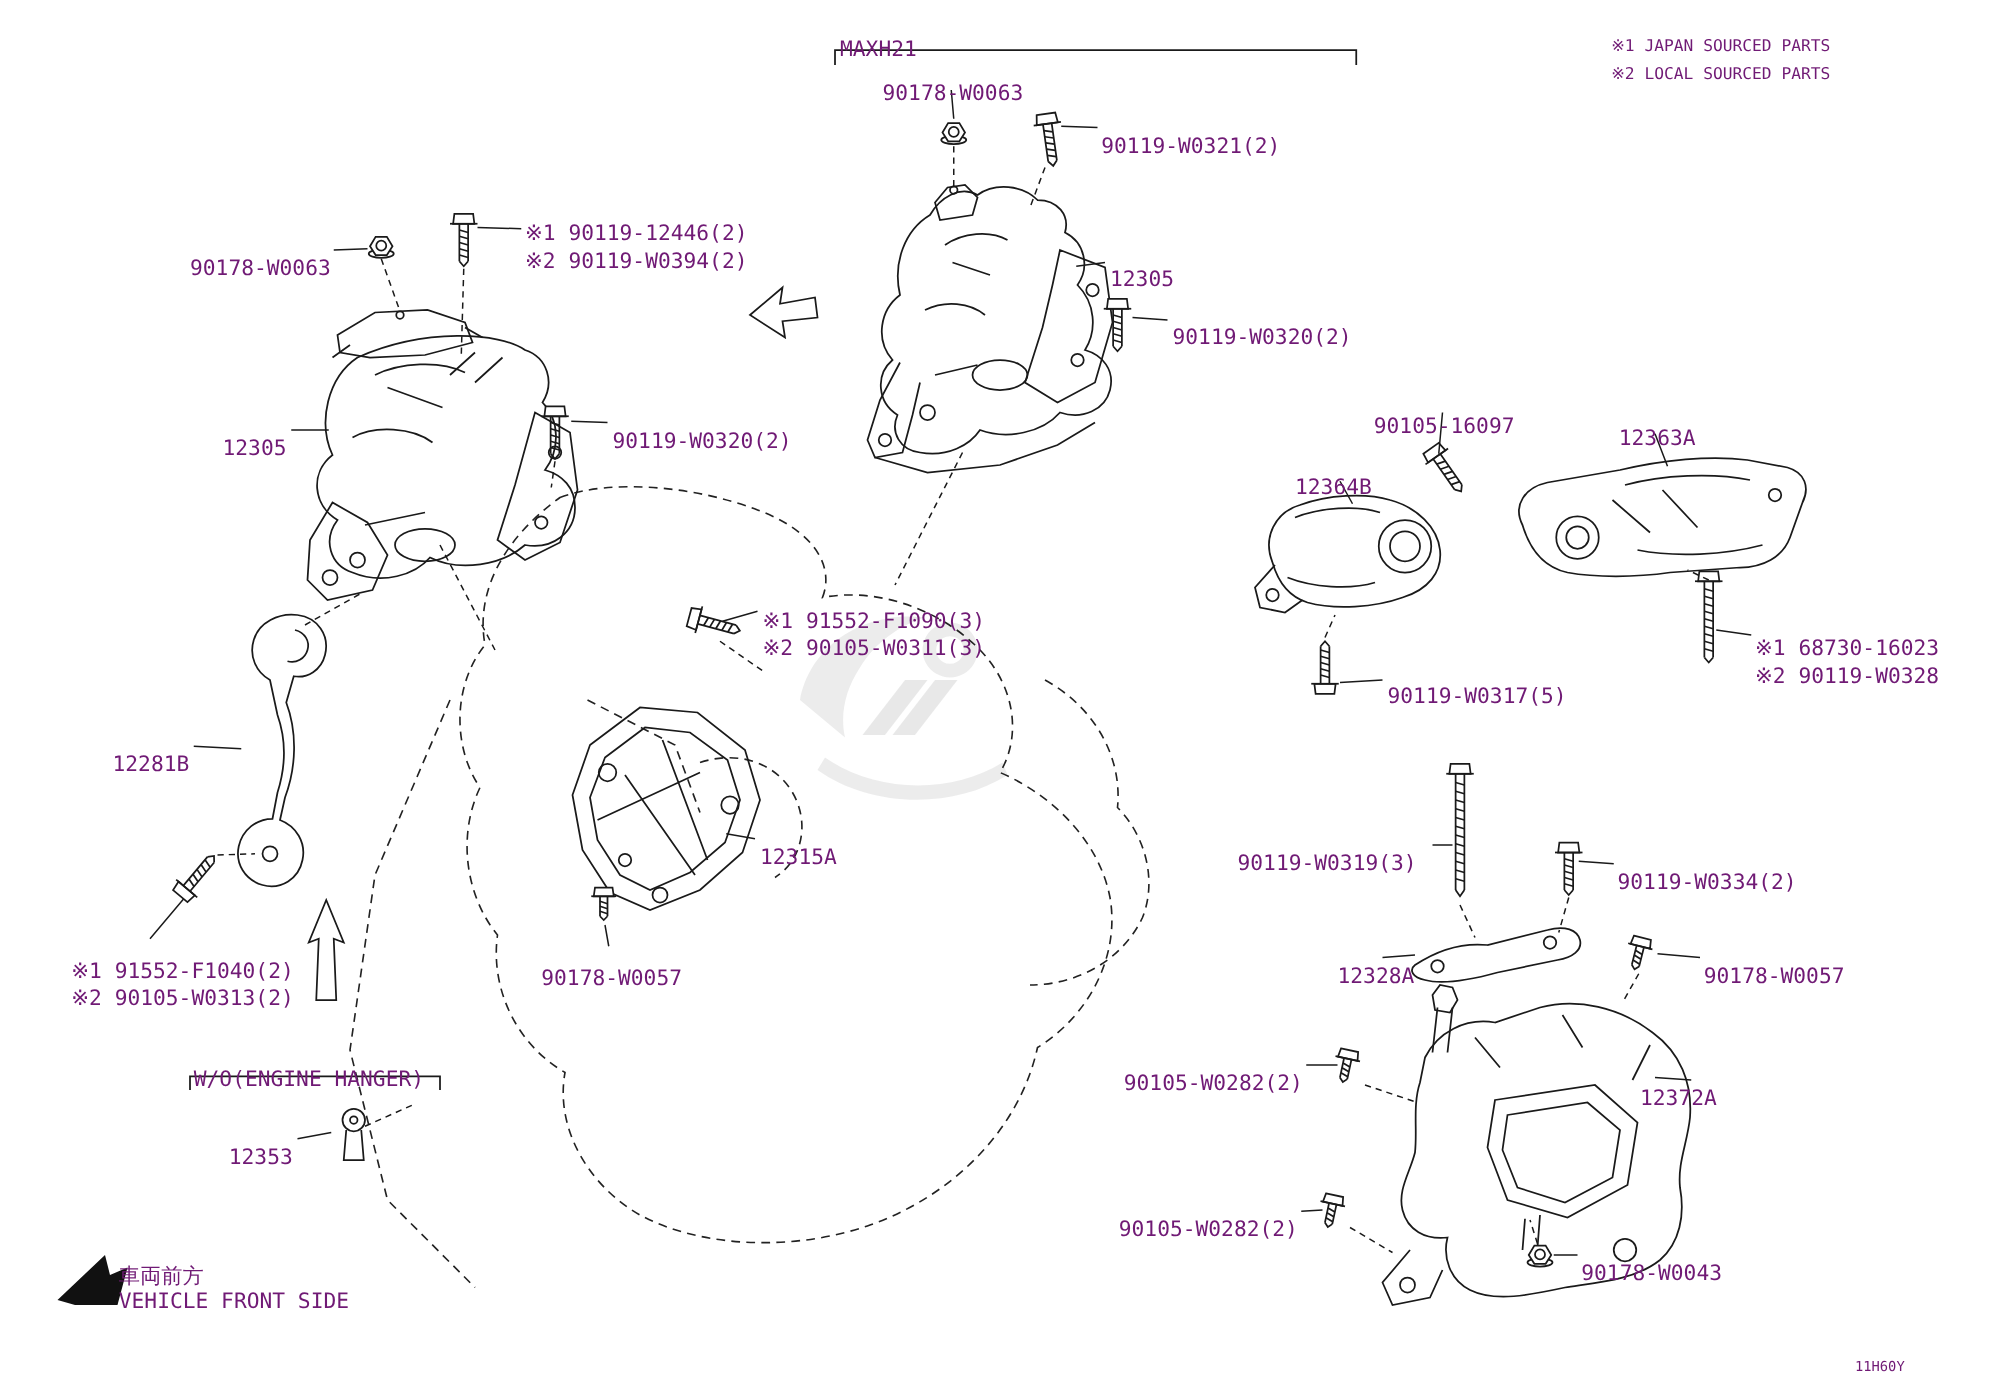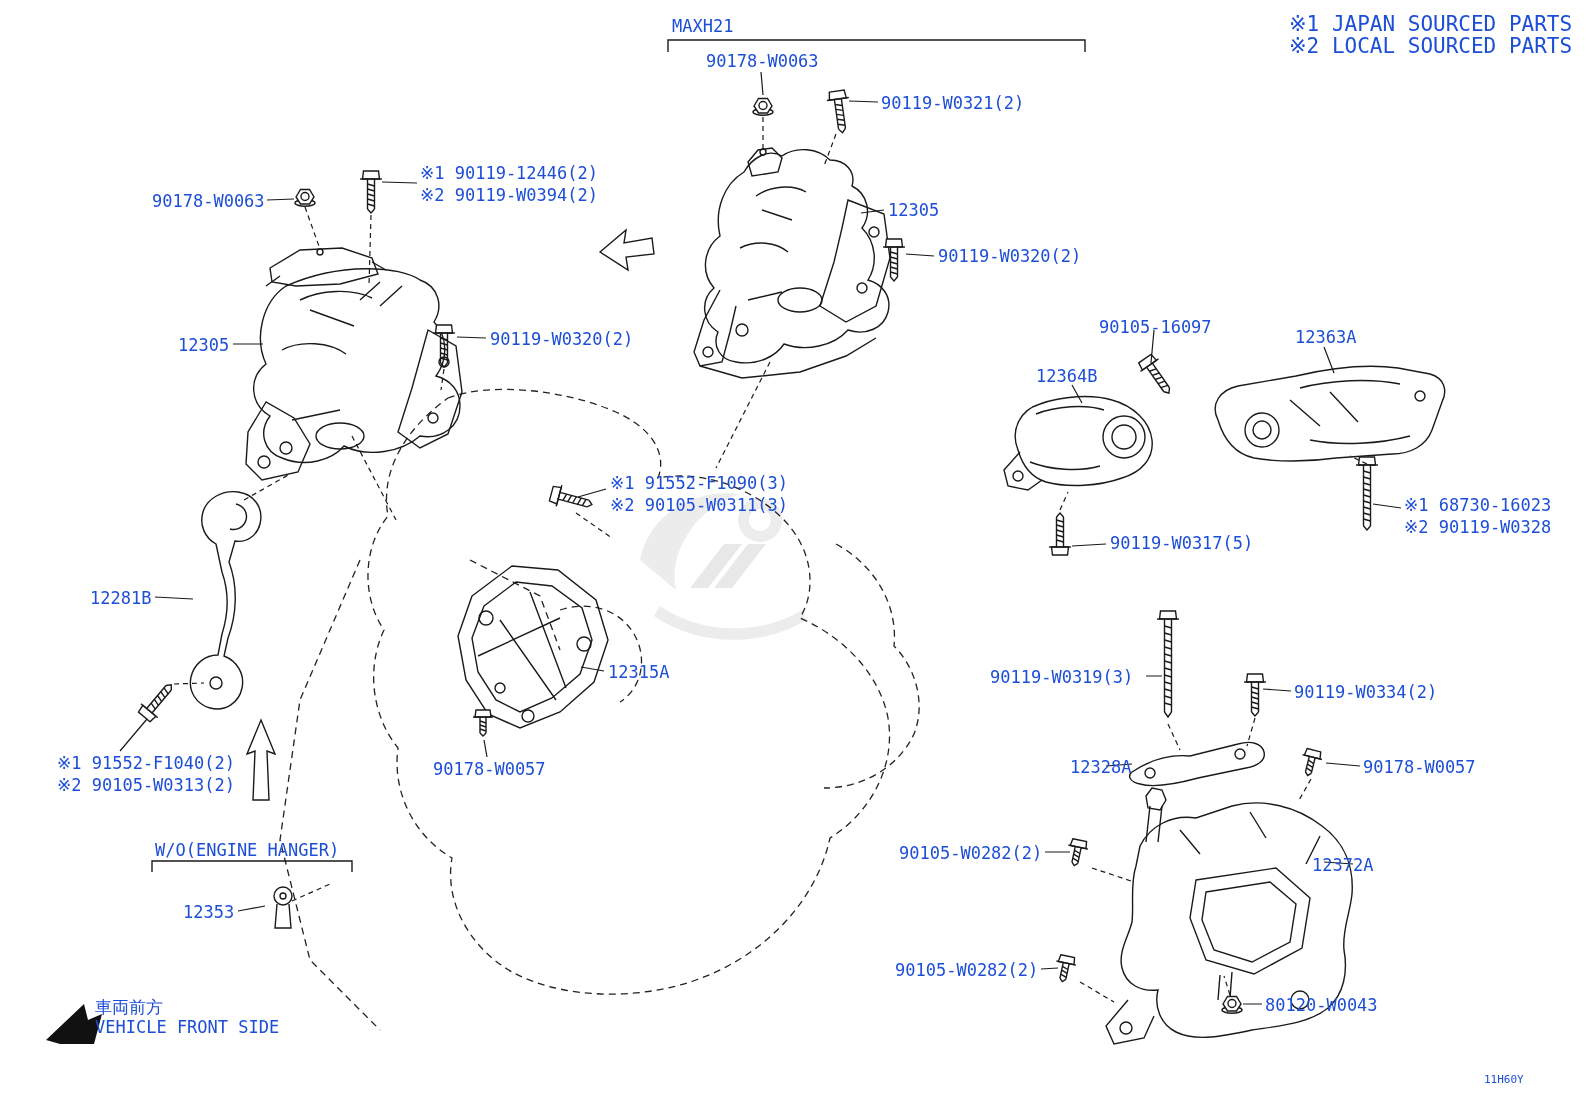--- a/index.html
+++ b/index.html
@@ -10,24 +10,25 @@
     background: #ffffff;
     overflow: hidden;
     font-family: "DejaVu Sans Mono", "DejaVu Sans", monospace;
   }
   .art { position: absolute; left: 0; top: 0; }
   .label {
     position: absolute;
     white-space: nowrap;
     font-size: 17px;
     line-height: 20px;
-    color: #1d4ed8;
+    color: #701a75;
     font-family: "DejaVu Sans Mono", "DejaVu Sans", monospace;
+    margin-top: 14px;
   }
-  .note { font-size: 21px; }
+  .note { font-size: 13px; }
   .code { font-size: 11px; }
 </style>
 </head>
 <body>
 
 <div class="stage">
 
   <svg class="art" width="1592" height="1099" viewBox="0 0 1592 1099" xmlns="http://www.w3.org/2000/svg">
 
     <defs>
@@ -255,19 +256,19 @@
   <div class="label" style="left:57px;   top:753px;text-align:center;">※1 91552-F1040(2)</div>
   <div class="label" style="left:57px;   top:775px;">※2 90105-W0313(2)</div>
   <div class="label" style="left:433px;  top:759px;">90178-W0057</div>
   <div class="label" style="left:1070px; top:757px;">12328A</div>
   <div class="label" style="left:1363px; top:757px;">90178-W0057</div>
   <div class="label" style="left:155px;  top:840px;">W/O(ENGINE HANGER)</div>
   <div class="label" style="left:899px;  top:843px;">90105-W0282(2)</div>
   <div class="label" style="left:1312px; top:855px;">12372A</div>
   <div class="label" style="left:183px;  top:902px;">12353</div>
   <div class="label" style="left:895px;  top:960px;">90105-W0282(2)</div>
-  <div class="label" style="left:1265px; top:995px;">80120-W0043</div>
+  <div class="label" style="left:1265px; top:995px;">90178-W0043</div>
 
   <div class="label" style="left:95px; top:997px;">車両前方</div>
   <div class="label" style="left:95px; top:1017px;">VEHICLE FRONT SIDE</div>
   <div class="label code" style="left:1484px; top:1070px;">11H60Y</div>
 
 </div>
 
 </body></html>

